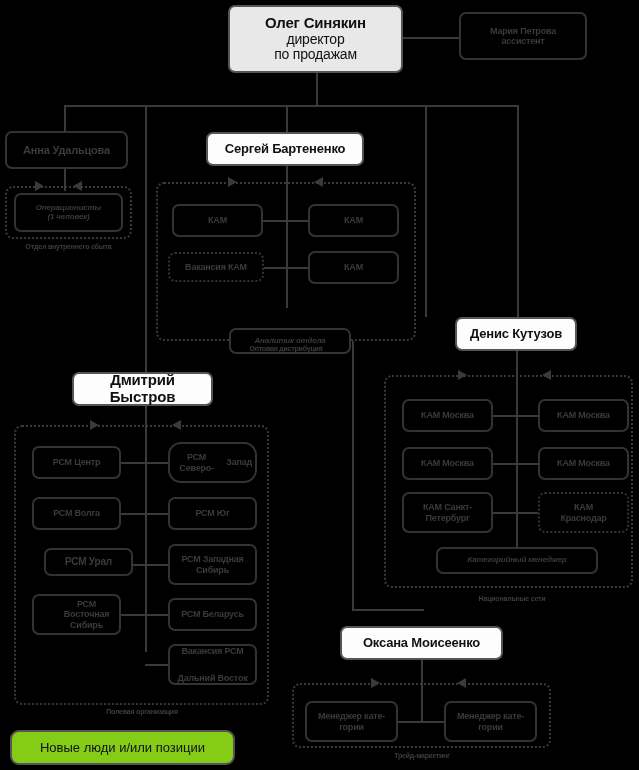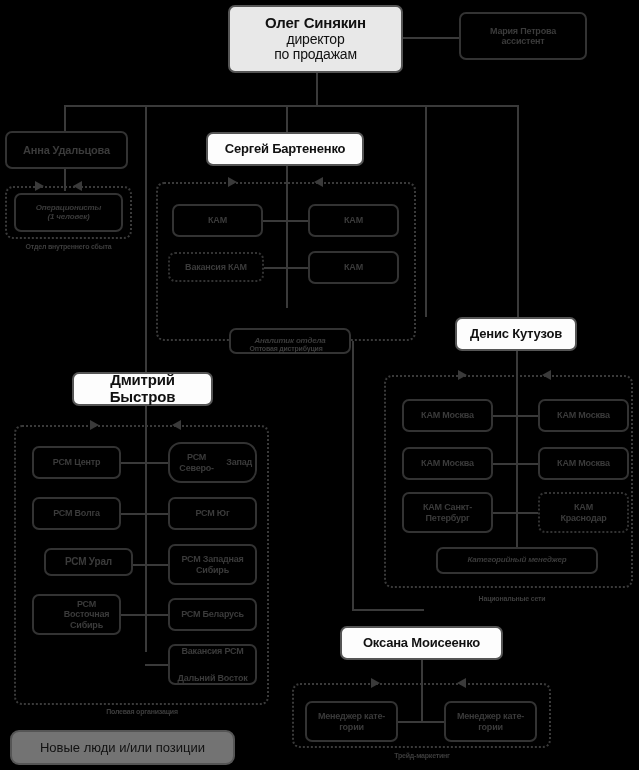--- a/index.html
+++ b/index.html
@@ -30,21 +30,21 @@
        text-align:center;letter-spacing:-.2px;}
 
   
   .arw{position:absolute;width:0;height:0;}
   .arw.r{border-top:5px solid transparent;border-bottom:5px solid transparent;
          border-left:9px solid #3a3a3a;}
   .arw.l{border-top:5px solid transparent;border-bottom:5px solid transparent;
          border-right:9px solid #3a3a3a;}
 
   .legend{position:absolute;left:10px;top:730px;width:221px;height:31px;
-          background:#737373;border:2px solid #555;border-radius:9px;
+          background:#84cc16;border:2px solid #555;border-radius:9px;
           display:flex;align-items:center;justify-content:center;
           color:#111;font-size:13px;}
 </style>
 </head>
 <body>
 
 <div class="canvas">
 
   <div class="ln h" style="left:403px;top:37px;width:57px;"></div>
   <div class="ln v" style="left:316px;top:72px;height:34px;"></div>

